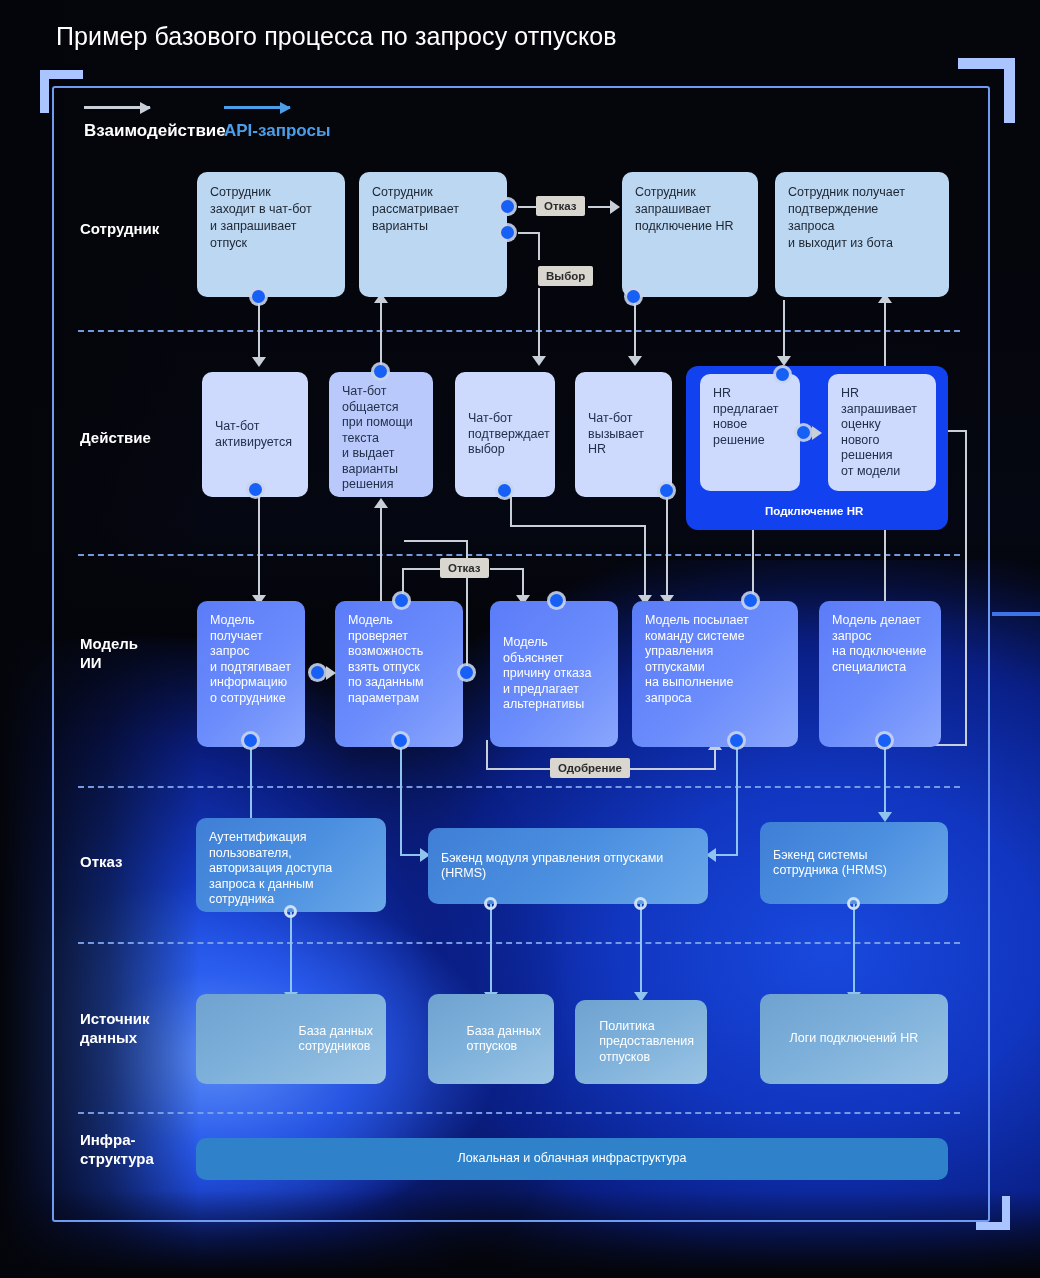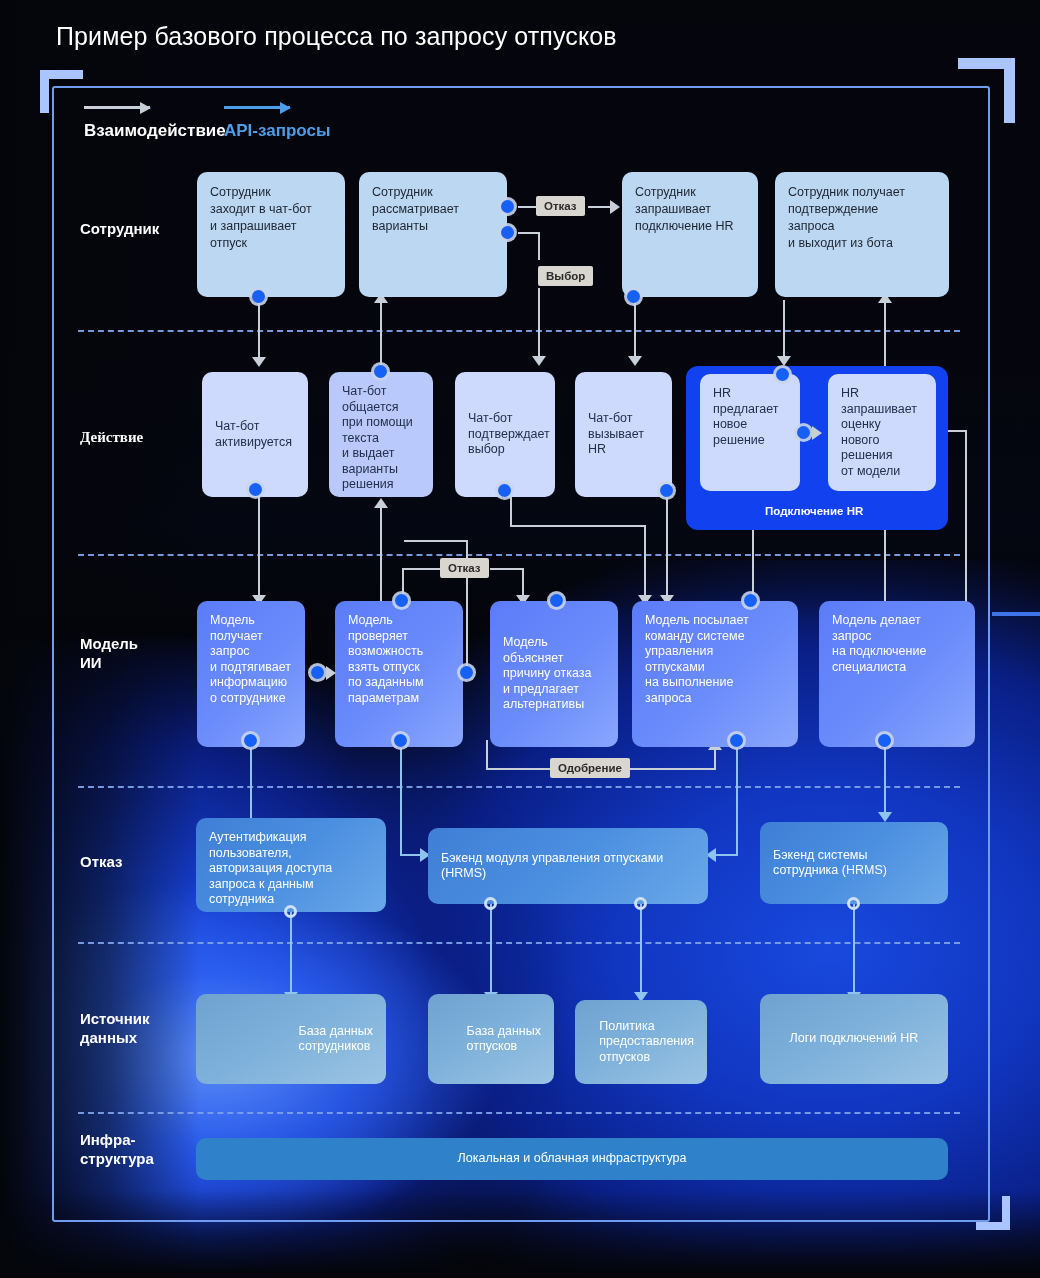--- a/index.html
+++ b/index.html
@@ -171,21 +171,21 @@
     <div class="legend-arrow" style="left:0;top:0;color:#c9cfd8;background:#c9cfd8;"></div>
     <div class="legend-label" style="left:0;top:15px;color:#ffffff;">Взаимодействие</div>
   </div>
   <div class="legend-item">
     <div class="legend-arrow" style="left:140px;top:0;color:#4d9ee8;background:#4d9ee8;"></div>
     <div class="legend-label" style="left:140px;top:15px;color:#4d9ee8;">API-запросы</div>
   </div>
 </div>
 
 <div class="rowlabel" style="left:80px;top:219px;">Сотрудник</div>
-<div class="rowlabel" style="left:80px;top:428px;font-family:Liberation Serif, serif;">Действие</div>
+<div class="rowlabel" style="left:80px;top:428px;">Действие</div>
 <div class="rowlabel" style="left:80px;top:634px;">Модель
 ИИ</div>
 <div class="rowlabel" style="left:80px;top:852px;">Отказ</div>
 <div class="rowlabel" style="left:80px;top:1009px;">Источник
 данных</div>
 <div class="rowlabel" style="left:80px;top:1130px;">Инфра-
 структура</div>
 
 <div class="sep" style="left:78px;top:330px;width:882px;"></div>
 <div class="sep" style="left:78px;top:554px;width:882px;"></div>
@@ -391,21 +391,21 @@
 альтернативы</span>
 </div>
 <div class="box b-model" style="left:632px;top:601px;width:166px;height:146px;">
   <span class="txt">Модель посылает
 команду системе
 управления
 отпусками
 на выполнение
 запроса</span>
 </div>
-<div class="box b-model" style="left:819px;top:601px;width:156px;height:146px;">
+<div class="box b-model" style="left:819px;top:601px;width:122px;height:146px;">
   <span class="txt">Модель делает
 запрос
 на подключение
 специалиста</span>
 </div>
 
 <div class="dot" style="left:311px;top:666px;"></div>
 <div class="ah right" style="left:326px;top:666px;"></div>
 <div class="dot" style="left:244px;top:734px;"></div>
 <div class="dot" style="left:395px;top:594px;"></div>

